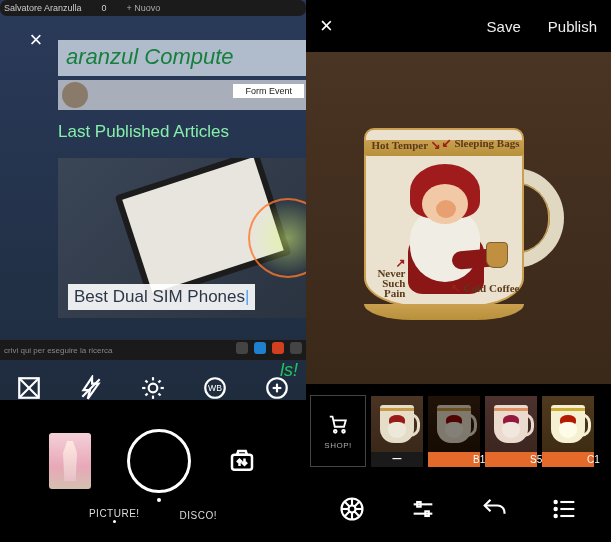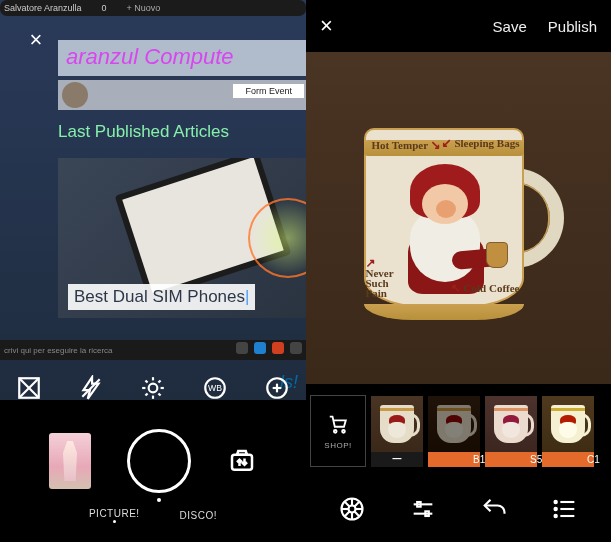--- a/index.html
+++ b/index.html
@@ -56,21 +56,21 @@
     display: flex; align-items: center; justify-content: center;
     color: #fff;
     font-size: 22px;
     z-index: 10;
   }
   .site-banner {
     position: absolute;
     top: 40px; left: 58px; right: 0;
     height: 36px;
     background: rgba(200,210,225,0.85);
-    color: #d946ef;
+    color: #15803d;
     font-size: 22px;
     font-style: italic;
     padding: 4px 8px;
     overflow: hidden;
     white-space: nowrap;
   }
   .profile-row {
     position: absolute;
     top: 80px; left: 58px; right: 0;
     height: 30px;
@@ -146,22 +146,22 @@
   }
   .taskbar-apps {
     position:absolute; right:4px; top:2px;
     display:flex; gap:6px;
   }
   .app-dot { width:12px; height:12px; border-radius:3px; background:#444; }
   .app-dot.red { background:#d04020; }
   .app-dot.blue { background:#2080d0; }
   .overlay-text-ls {
     position:absolute;
-    top: 372px; right: 8px;
-    color:#0369a1; font-size:18px; font-style:italic;
+    top: 360px; right: 8px;
+    color:#22c55e; font-size:18px; font-style:italic;
   }
   
   .cam-icon-row {
     position: absolute;
     top: 370px; left: 0; right: 0;
     height: 36px;
     display: flex;
     align-items: center;
     justify-content: space-between;
     padding: 0 16px;
@@ -233,21 +233,21 @@
   
   .right-top {
     height: 52px;
     display: flex;
     align-items: center;
     justify-content: space-between;
     padding: 0 14px;
     color: #fff;
   }
   .close-x { font-size: 22px; color:#fff; }
-  .top-actions { display:flex; gap:21px; font-size:15px; color:#eee; }
+  .top-actions { display:flex; gap:27px; font-size:15px; color:#eee; }
   .photo-area {
     height: 332px;
     background: linear-gradient(180deg, #4a3424 0%, #3a2818 100%);
     position: relative;
     display:flex; align-items:center; justify-content:center;font-weight:bold;
   }
   .mug {
     width: 210px; height: 220px;
     position: relative;
   }
@@ -275,21 +275,21 @@
   .g-hood { position:absolute; top:0; left:18px; width:70px; height:54px; background:#a01c1c; border-radius:50% 50% 30% 30%; }
   .g-face { position:absolute; top:20px; left:30px; width:46px; height:40px; background:#f2c9a6; border-radius:50%; }
   .g-nose { position:absolute; top:36px; left:44px; width:20px; height:18px; background:#e8a070; border-radius:50%; }
   .g-beard { position:absolute; top:46px; left:18px; width:70px; height:72px; background:#f0ede4; border-radius:40% 40% 50% 50%; }
   .g-body { position:absolute; top:70px; left:16px; width:76px; height:60px; background:#8a1616; border-radius:30% 30% 20% 20%; }
   .g-arm { position:absolute; top:86px; left:60px; width:46px; height:18px; background:#8a1616; border-radius:10px; transform:rotate(-5deg);}
   .g-cup { position:absolute; top:78px; left:94px; width:22px; height:26px; background:#c09040; border-radius:4px 4px 8px 8px; border:1px solid #806030;}
   .mug-label { position:absolute; font-family: 'Brush Script MT', cursive; font-size:11px; color:#5a3a1a; }
   .lbl1 { top:30px; left:18px; }
   .lbl2 { top:28px; right:44px; }
-  .lbl3 { bottom:30px; left:12px; width:40px; line-height:10px;}
+  .lbl3 { bottom:30px; left:12px; width:40px; line-height:10px;text-align:right;}
   .lbl4 { bottom:32px; right:44px; }
   .arrow { color:#9a2018; font-size:12px; }
 
   .filter-strip {
     height: 94px;
     display: flex;
     align-items: center;
     gap: 5px;
     padding: 0 0 0 4px;
     background:#000;

